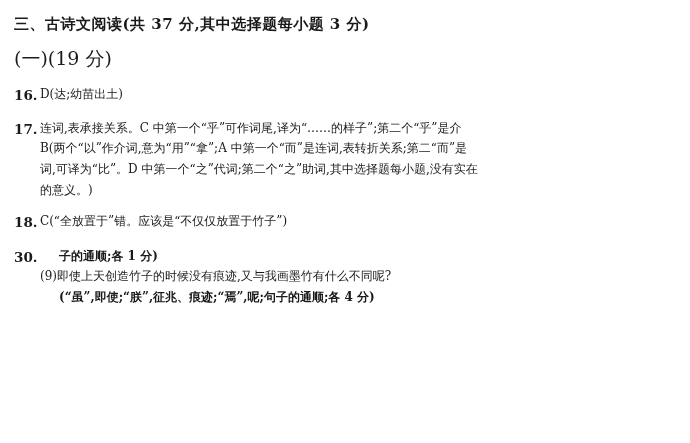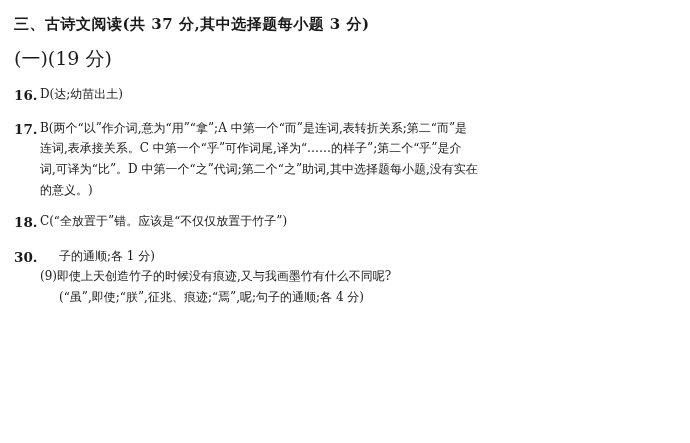--- a/index.html
+++ b/index.html
@@ -52,20 +52,21 @@
     font-size: 12px;
     line-height: 1.72;
     text-align: justify;
     text-justify: inter-ideograph;
   }
   .qbody .line {
     display: block;
   }
   .para-indent {
     padding-left: 19px;
+    font-weight: bold;
   }
 </style>
 </head>
 <body>
 
 <div class="page">
 
   <div class="section-title">三、古诗文阅读(共 37 分,其中选择题每小题 3 分)</div>
 
   <div class="subsection">(一)(19 分)</div>
@@ -73,22 +74,22 @@
   <div class="qblock">
     <div class="qnum">16.</div>
     <div class="qbody">
       <span class="line">D(达;幼苗出土)</span>
     </div>
   </div>
 
   <div class="qblock">
     <div class="qnum">17.</div>
     <div class="qbody">
+      <span class="line">连词,表承接关系。C 中第一个“乎”可作词尾,译为“……的样子”;第二个“乎”是介</span>
       <span class="line">B(两个“以”作介词,意为“用”“拿”;A 中第一个“而”是连词,表转折关系;第二“而”是</span>
-      <span class="line">连词,表承接关系。C 中第一个“乎”可作词尾,译为“……的样子”;第二个“乎”是介</span>
       <span class="line">词,可译为“比”。D 中第一个“之”代词;第二个“之”助词,其中选择题每小题,没有实在</span>
       <span class="line">的意义。)</span>
     </div>
   </div>
 
   <div class="qblock">
     <div class="qnum">18.</div>
     <div class="qbody">
       <span class="line">C(“全放置于”错。应该是“不仅仅放置于竹子”)</span>
     </div>

